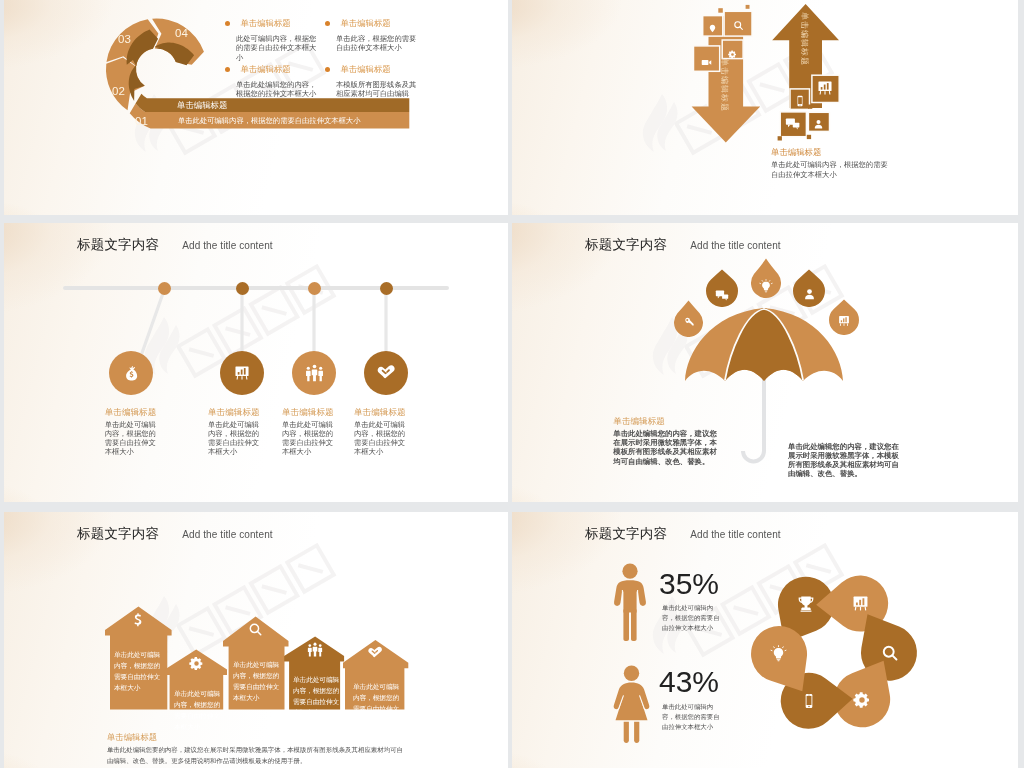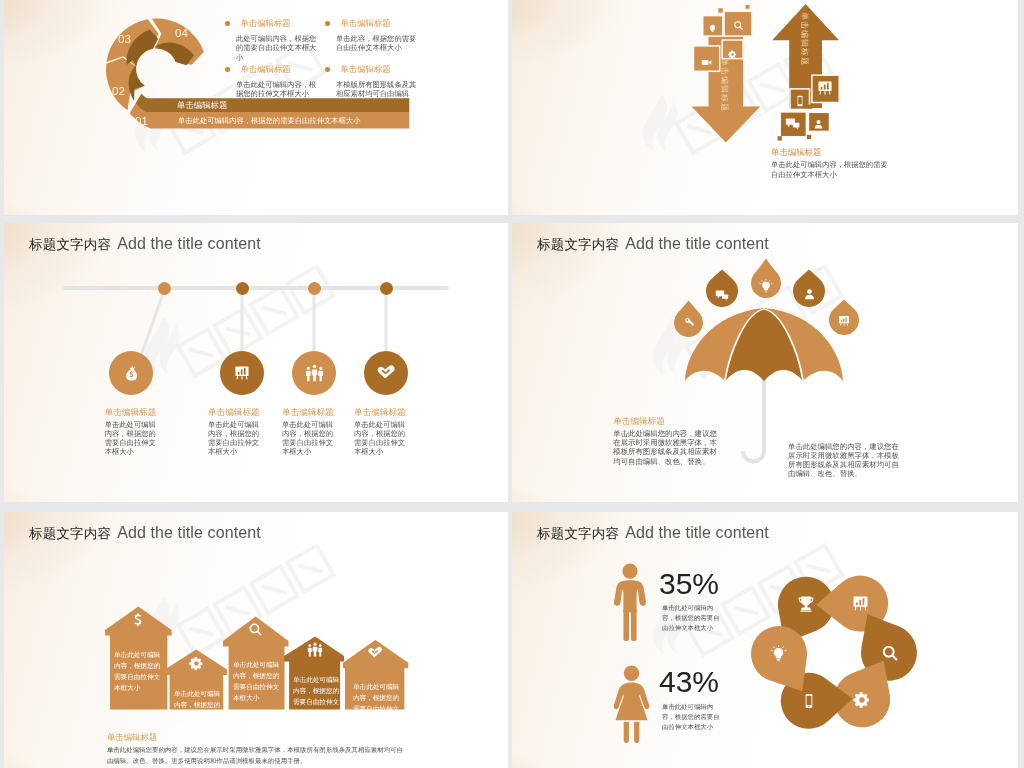--- a/index.html
+++ b/index.html
@@ -13,37 +13,37 @@
   .slide .bg:before{content:"";position:absolute;left:0;top:0;width:100%;height:100%;
      background:
        radial-gradient(ellipse 38% 40% at -8% 2%, rgba(235,214,190,.95) 0%, rgba(243,229,212,.45) 46%, rgba(255,255,255,0) 78%),
        radial-gradient(ellipse 18% 20% at -4% 108%, rgba(242,223,198,.55) 0%, rgba(255,255,255,0) 74%),
        radial-gradient(ellipse 22% 22% at 22% 120%, rgba(247,233,215,.36) 0%, rgba(255,255,255,0) 70%),
        linear-gradient(104deg,#f7efe4 0%, #fbf6ef 17%, #fdfcfa 36%, #ffffff 56%, #ffffff 100%);
   }
   .wm{position:absolute;pointer-events:none;opacity:.55;}
   
   .stitle{position:absolute;white-space:nowrap;left:25px;top:12px;}
-  .stitle .cn{font-size:13.5px;color:#232323;letter-spacing:.2px;vertical-align:baseline;}
-  .stitle .en{font-size:16px;color:#555;margin-left:6px;letter-spacing:.1px;}
+  .stitle .cn{font-size:13.5px;color:#232323;letter-spacing:.2px;vertical-align:baseline;margin-left:48px;}
+  .stitle .en{font-size:10px;color:#555;margin-left:23px;letter-spacing:.1px;}
 
   
   .pbar{position:absolute;height:4px;background:#e4e4e4;border-radius:2px;}
   .pknob{position:absolute;width:13px;height:13px;border-radius:50%;}
   .pcircle{position:absolute;border-radius:50%;}
   .picon{position:absolute;left:0;top:0;width:100%;height:100%;
          display:flex;align-items:center;justify-content:center;}
   .ptitle{position:absolute;color:#D49A55;font-size:8.6px;white-space:nowrap;}
   .pbody{position:absolute;color:#4f4f4f;font-size:7.3px;line-height:9.0px;}
   .ico svg{display:block;}
 
   
   .drop{position:absolute;}
   .drop .dico{position:absolute;left:0;width:100%;display:flex;justify-content:center;}
-  .utxt{position:absolute;color:#4f4f4f;font-size:7.4px;line-height:9.1px;}
+  .utxt{position:absolute;color:#4f4f4f;font-size:7.4px;line-height:9.1px;font-weight:bold;}
   .uttl{position:absolute;color:#D49A55;font-size:8.6px;}
 
   
   .hico{position:absolute;}
   .htxt{position:absolute;color:#fff;font-size:6.7px;line-height:10.9px;letter-spacing:-0.1px;}
   .hcaptitle{position:absolute;color:#D49A55;font-size:8.4px;}
   .hcapbody{position:absolute;color:#4f4f4f;font-size:6.45px;line-height:11px;}
 
   
   .bignum{position:absolute;font-size:30px;color:#222;letter-spacing:0px;font-weight:400;line-height:1;}
@@ -125,21 +125,21 @@
       <div class="bb">此处可编辑内容，根据您的需要自由拉伸文本框大小</div>
     </div>
     <div class="bul" style="left:321px;top:14px;">
       <span class="dot"></span>
       <span class="bt">单击编辑标题</span>
       <div class="bb">单击此容，根据您的需要自由拉伸文本框大小</div>
     </div>
     <div class="bul" style="left:221px;top:60px;">
       <span class="dot"></span>
       <span class="bt">单击编辑标题</span>
-      <div class="bb">单击此处可编辑内容，根据您的拉伸文本框大小</div>
+      <div class="bb">单击此处编辑您的内容，根据您的拉伸文本框大小</div>
     </div>
     <div class="bul" style="left:321px;top:60px;">
       <span class="dot"></span>
       <span class="bt">单击编辑标题</span>
       <div class="bb">本模版所有图形线条及其相应素材均可自由编辑</div>
     </div>
   </div>
 
   <div class="slide" id="s2" style="left:512px;top:0px;width:506px;height:215px;">
     <div class="bg"></div>

